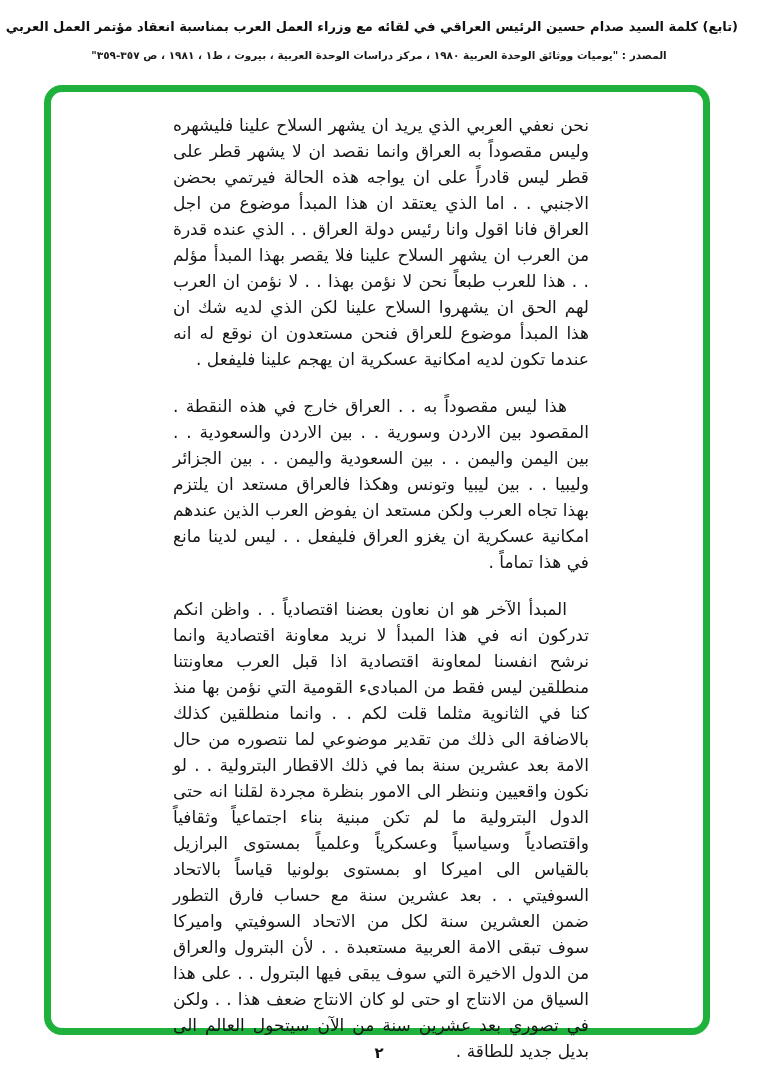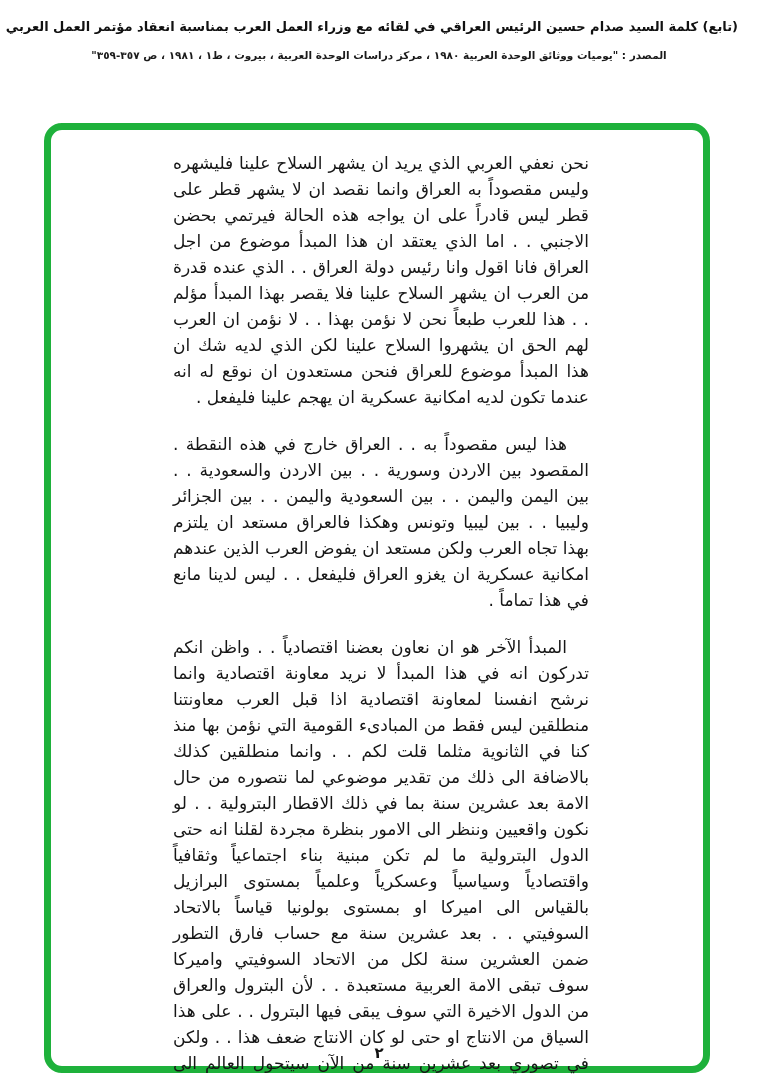--- a/index.html
+++ b/index.html
@@ -45,21 +45,20 @@
   .frame {
     position: absolute;
     left: 44px;
     top: 85px;
     width: 666px;
     height: 950px;
     box-sizing: border-box;
     border: 7px solid #1eb13b;
     border-radius: 18px;
     background: #ffffff;
-    margin-top: 38px;
   }
   
   .textcol {
     position: absolute;
     top: 20px;
     left: 122px;
     width: 416px;
     direction: rtl;
     font-size: 17px;
     line-height: 26px;

